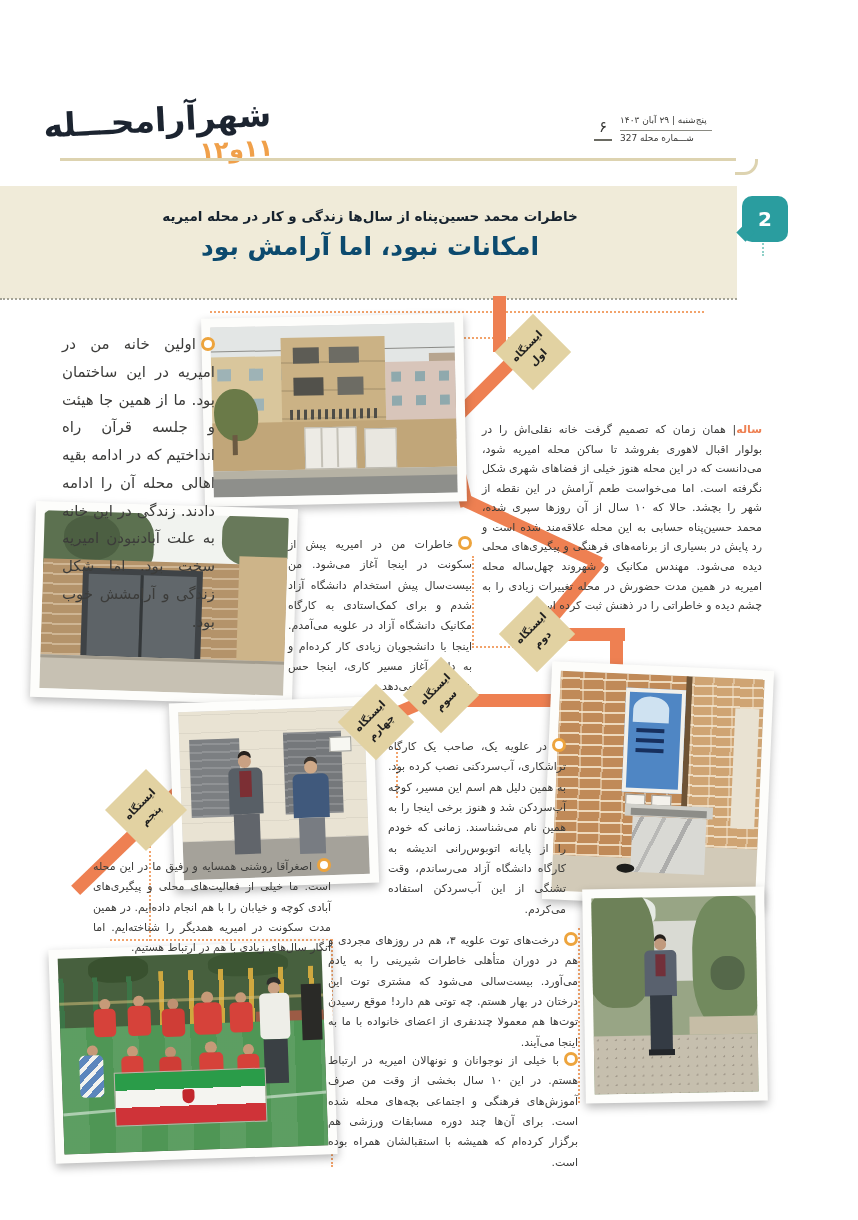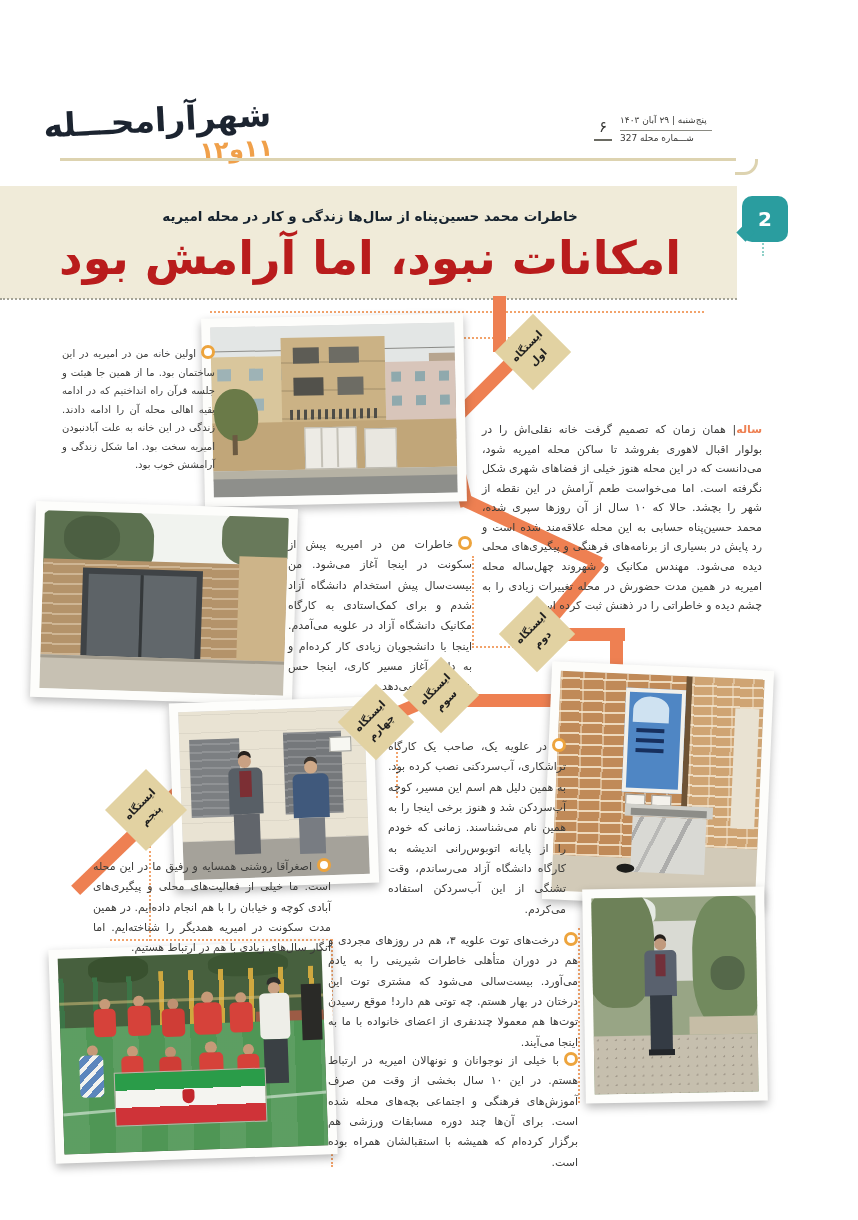--- a/index.html
+++ b/index.html
@@ -17,21 +17,21 @@
   .pagenum{position:absolute;left:594px;top:118px;width:18px;text-align:center;
            font-size:15px;color:#3a3a38;border-bottom:2px solid #6a6a62;padding-bottom:3px;}
   .rule{position:absolute;left:60px;top:158px;width:676px;height:0;border-top:3px solid #ddd3b0;}
   .rule-hook{position:absolute;left:735px;top:159px;width:20px;height:13px;
              border-right:3px solid #ddd3b0;border-bottom:3px solid #ddd3b0;
              border-bottom-right-radius:14px;}
   
   .band{position:absolute;left:0;top:186px;width:737px;height:113px;background:#f0ebd9;}
   .band-text{position:absolute;left:30px;top:208px;width:680px;text-align:center;direction:rtl;}
   .kicker{font-size:13.5px;font-weight:bold;color:#16222e;margin-bottom:9px;}
-  .headline{font-size:46px;font-weight:bold;color:#b91c1c;line-height:1.1;}
+  .headline{font-size:25px;font-weight:bold;color:#0c4a6e;line-height:1.1;}
   .dot-gray{position:absolute;left:0;top:298px;width:737px;height:0;border-top:2px dotted #a3a295;}
   .dot-h{height:0;border-top:2px dotted #f2a36b;}
   .dot-v{width:0;border-left:2px dotted #f2a36b;}
   .dot-teal{position:absolute;left:762px;top:240px;height:16px;width:0;border-left:2px dotted #8fd0c8;}
   
   .badge{position:absolute;left:742px;top:196px;width:46px;height:46px;background:#2a9d9f;
          border-radius:10px;z-index:6;}
   .badge:after{content:"";position:absolute;left:-3px;bottom:3px;width:13px;height:13px;
          background:#2a9d9f;transform:rotate(45deg);}
   .badge span{display:block;width:100%;text-align:center;line-height:46px;color:#fff;
@@ -146,21 +146,21 @@
         <div>ایستگاه</div>
         <div>پنجم</div>
       </div>
   </div>
 
   <div class="intro">
     <span class="byline">ساله</span><span>|</span>
     <span>همان زمان که تصمیم گرفت خانه نقلی‌اش را در بولوار اقبال لاهوری بفروشد تا ساکن محله امیریه شود، می‌دانست که در این محله هنوز خیلی از فضاهای شهری شکل نگرفته است. اما می‌خواست طعم آرامش در این نقطه از شهر را بچشد. حالا که ۱۰ سال از آن روزها سپری شده، محمد حسین‌پناه حسابی به این محله علاقه‌مند شده است و رد پایش در بسیاری از برنامه‌های فرهنگی و پیگیری‌های محلی دیده می‌شود. مهندس مکانیک و شهروند چهل‌ساله محله امیریه در همین مدت حضورش در محله تغییرات زیادی را به چشم دیده و خاطراتی را در ذهنش ثبت کرده است.</span>
   </div>
 
-  <div class="memory" style="left:62px;top:345px;width:153px;font-size:10px;">
+  <div class="memory" style="left:62px;top:331px;width:153px;font-size:15px;">
     <span class="ring"></span><span>اولین خانه من در امیریه در این ساختمان بود. ما از همین جا هیئت و جلسه قرآن راه انداختیم که در ادامه بقیه اهالی محله آن را ادامه دادند. زندگی در این خانه به علت آبادنبودن امیریه سخت بود. اما شکل زندگی و آرامشش خوب بود.</span>
   </div>
   <div class="memory" style="left:288px;top:535px;width:184px;font-size:11px;">
     <span class="ring"></span><span>خاطرات من در امیریه پیش از سکونت در اینجا آغاز می‌شود. من بیست‌سال پیش استخدام دانشگاه آزاد شدم و برای کمک‌استادی به کارگاه مکانیک دانشگاه آزاد در علویه می‌آمدم. اینجا با دانشجویان زیادی کار کرده‌ام و به دلیل آغاز مسیر کاری، اینجا حس خوبی به من می‌دهد.</span>
   </div>
   <div class="memory" style="left:93px;top:857px;width:238px;font-size:11px;">
     <span class="ring"></span><span>اصغرآقا روشنی همسایه و رفیق ما در این محله است. ما خیلی از فعالیت‌های محلی و پیگیری‌های آبادی کوچه و خیابان را با هم انجام داده‌ایم. در همین مدت سکونت در امیریه همدیگر را شناخته‌ایم. اما انگار سال‌های زیادی با هم در ارتباط هستیم.</span>
   </div>
   <div class="memory" style="left:388px;top:737px;width:178px;font-size:11px;">
     <span class="ring"></span><span>در علویه یک، صاحب یک کارگاه تراشکاری، آب‌سردکنی نصب کرده بود. به همین دلیل هم اسم این مسیر، کوچه آب‌سردکن شد و هنوز برخی اینجا را به همین نام می‌شناسند. زمانی که خودم را از پایانه اتوبوس‌رانی اندیشه به کارگاه دانشگاه آزاد می‌رساندم، وقت تشنگی از این آب‌سردکن استفاده می‌کردم.</span>

